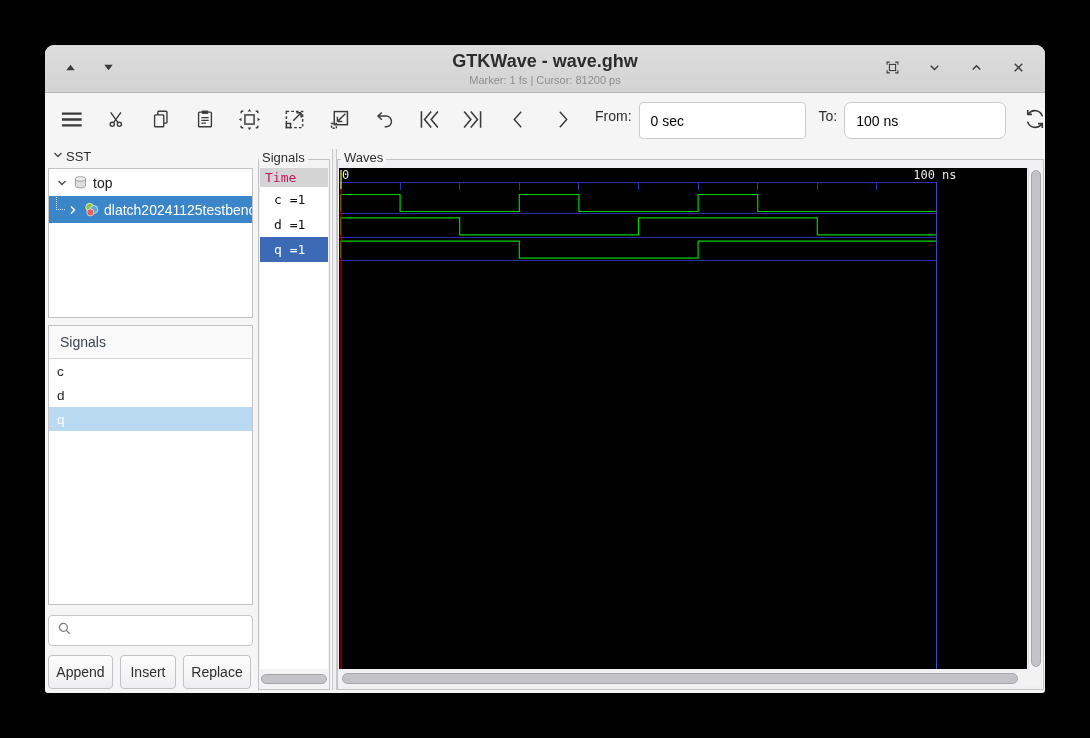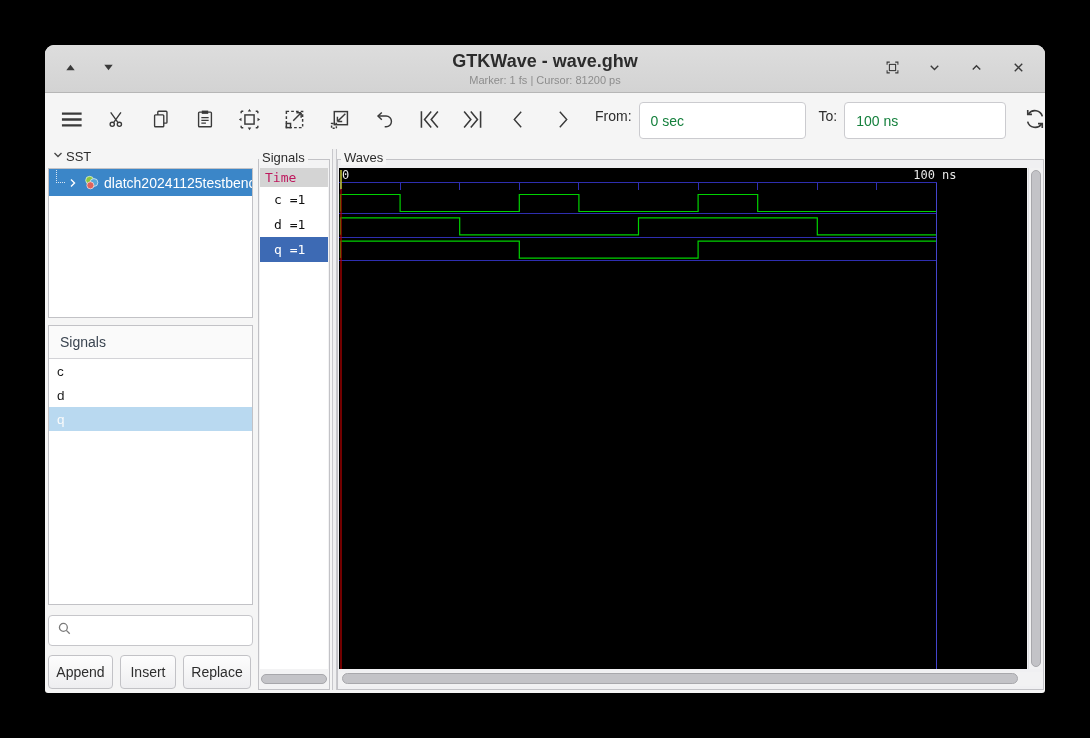--- a/index.html
+++ b/index.html
@@ -20,22 +20,22 @@
   .title    { font-size:18px; font-weight:700; color:#2c2c2c; }
   .subtitle { font-size:11px; color:#8d8d8d; margin-top:2px; }
 
   
   .toolbar { position:absolute; left:0; top:49px; right:0; height:53px;
              display:flex; align-items:center; padding:0 12px; }
   .tbtn { height:36px; min-width:26px; margin-right:18px; border:none; background:transparent;
           display:flex; align-items:center; justify-content:center; padding:0 1px; cursor:pointer; border-radius:4px; }
   .range-label { font-size:14px; color:#2d2d2d; margin:0 7px 10px 2px; }
   .range-input { height:37px; width:167px; border:1px solid #cbcbcf; border-radius:4px; background:#fff;
-                 font-size:14px; padding:0 11px; color:#15803d; font-family:"Liberation Sans",sans-serif; outline:none; }
-  .range-input.to { width:162px; }
+                 font-size:14px; padding:0 11px; color:#000000; font-family:"Liberation Sans",sans-serif; outline:none; }
+  .range-input.to { width:162px;border-radius:7px; }
   .reload-btn { margin-left:16px; }
 
   
   .sst-header { position:absolute; left:7px; top:104px; display:flex; align-items:center; gap:2px;
                 font-size:13px; color:#2d2d2d; }
   .tree-box { position:absolute; left:3px; top:123px; width:205px; height:150px;
               background:#fff; border:1px solid #c2c2c6; overflow:hidden; }
   .tree-row { height:27px; display:flex; align-items:center; font-size:14px; color:#1a1a1a;
               white-space:nowrap; padding-left:7px; overflow:hidden; cursor:default; }
   .tree-row.selected { background:#3b86c8; color:#fff; }
@@ -231,20 +231,34 @@
       </button>
   </div>
 
   <div class="sst-header">
     <span><svg viewBox="0 0 12 12" width="12" height="12" stroke="#4a4a4a" fill="none" stroke-width="1.4">
           <path d="M2.5 4l3.5 3.5L9.5 4"></path>
         </svg></span>
     <span>SST</span>
   </div>
   <div class="tree-box">
+      <div class="tree-row">
+        <span class="ticon">
+          <svg viewBox="0 0 12 12" width="12" height="12" stroke="#4a4a4a" fill="none" stroke-width="1.4">
+            <path d="M2.5 4l3.5 3.5L9.5 4"></path>
+          </svg>
+        </span>
+        <span class="ticon">
+          <svg viewBox="0 0 16 16" width="15" height="15">
+            <path d="M2.6 4.2v7.2c0 1.3 2.4 2.4 5.4 2.4s5.4-1.1 5.4-2.4V4.2" fill="#dedede" stroke="#999" stroke-width="1"></path>
+            <ellipse cx="8" cy="4.2" rx="5.4" ry="2.4" fill="#ececec" stroke="#999" stroke-width="1"></ellipse>
+          </svg>
+        </span>
+        <span class="tree-label">top</span>
+      </div>
       <div class="tree-row selected">
         <span class="guide"></span>
         <span class="ticon">
           <svg viewBox="0 0 12 12" width="12" height="12" stroke="#ffffff" fill="none" stroke-width="1.4">
             <path d="M4 2.5L7.5 6 4 9.5"></path>
           </svg>
         </span>
         <span class="ticon">
           <svg viewBox="0 0 16 16" width="15" height="15">
             <circle cx="6" cy="5.6" r="4.2" fill="#8dc63f" stroke="#eaf5df" stroke-width="0.8"></circle>

